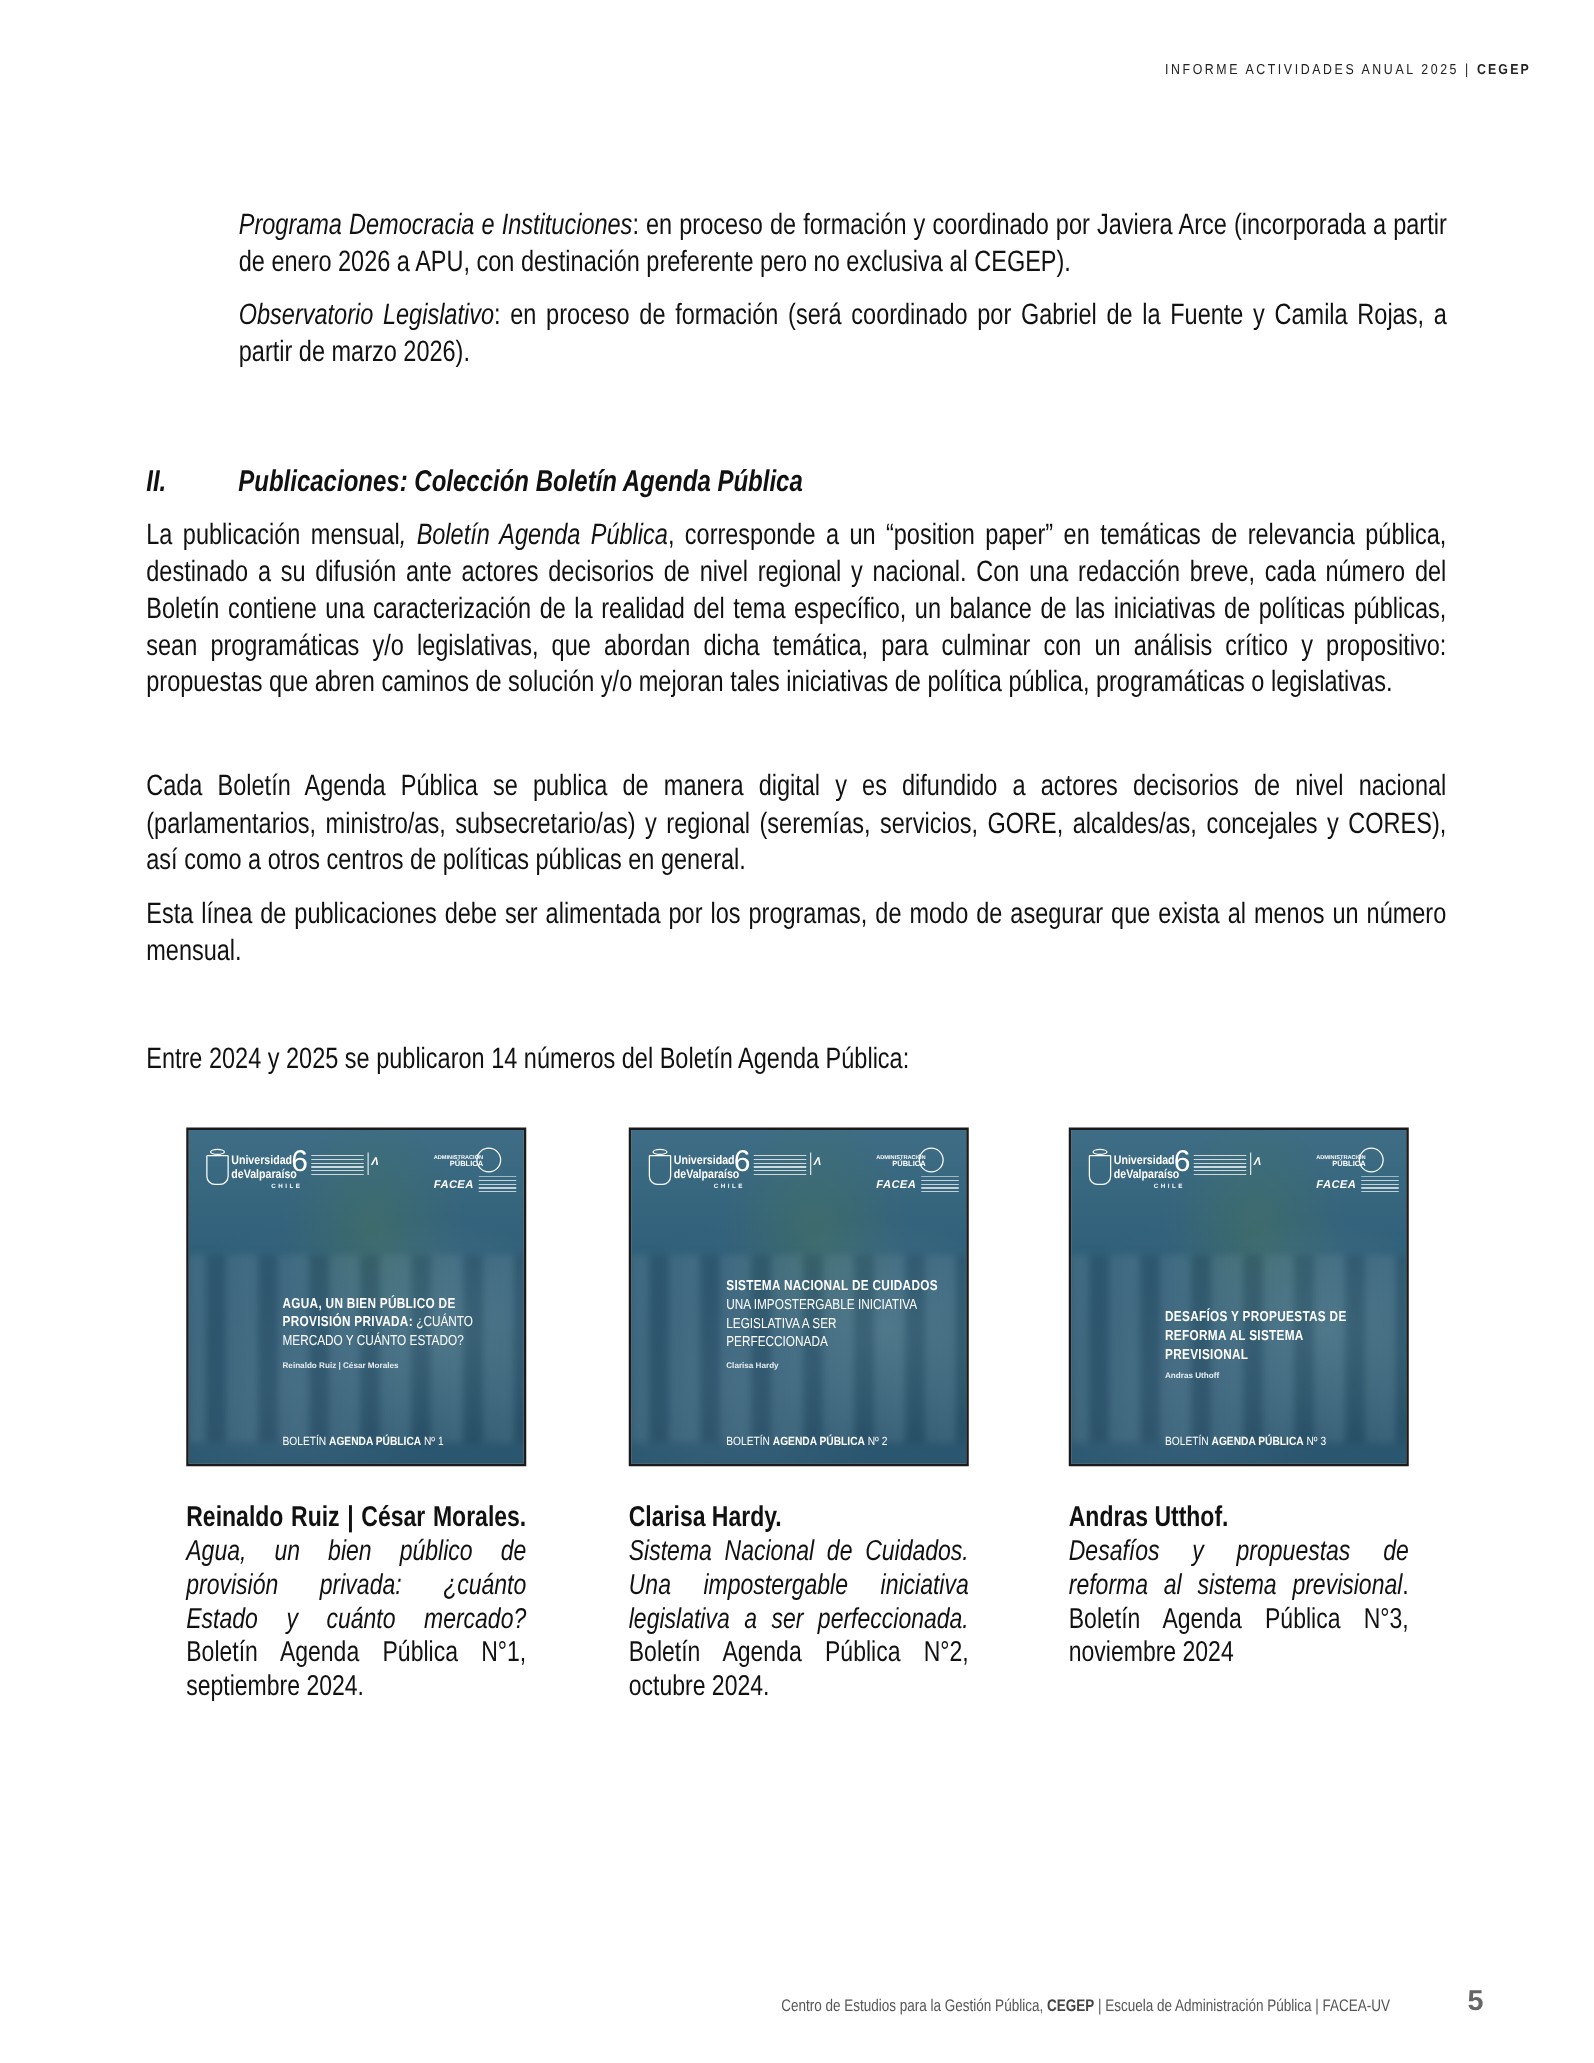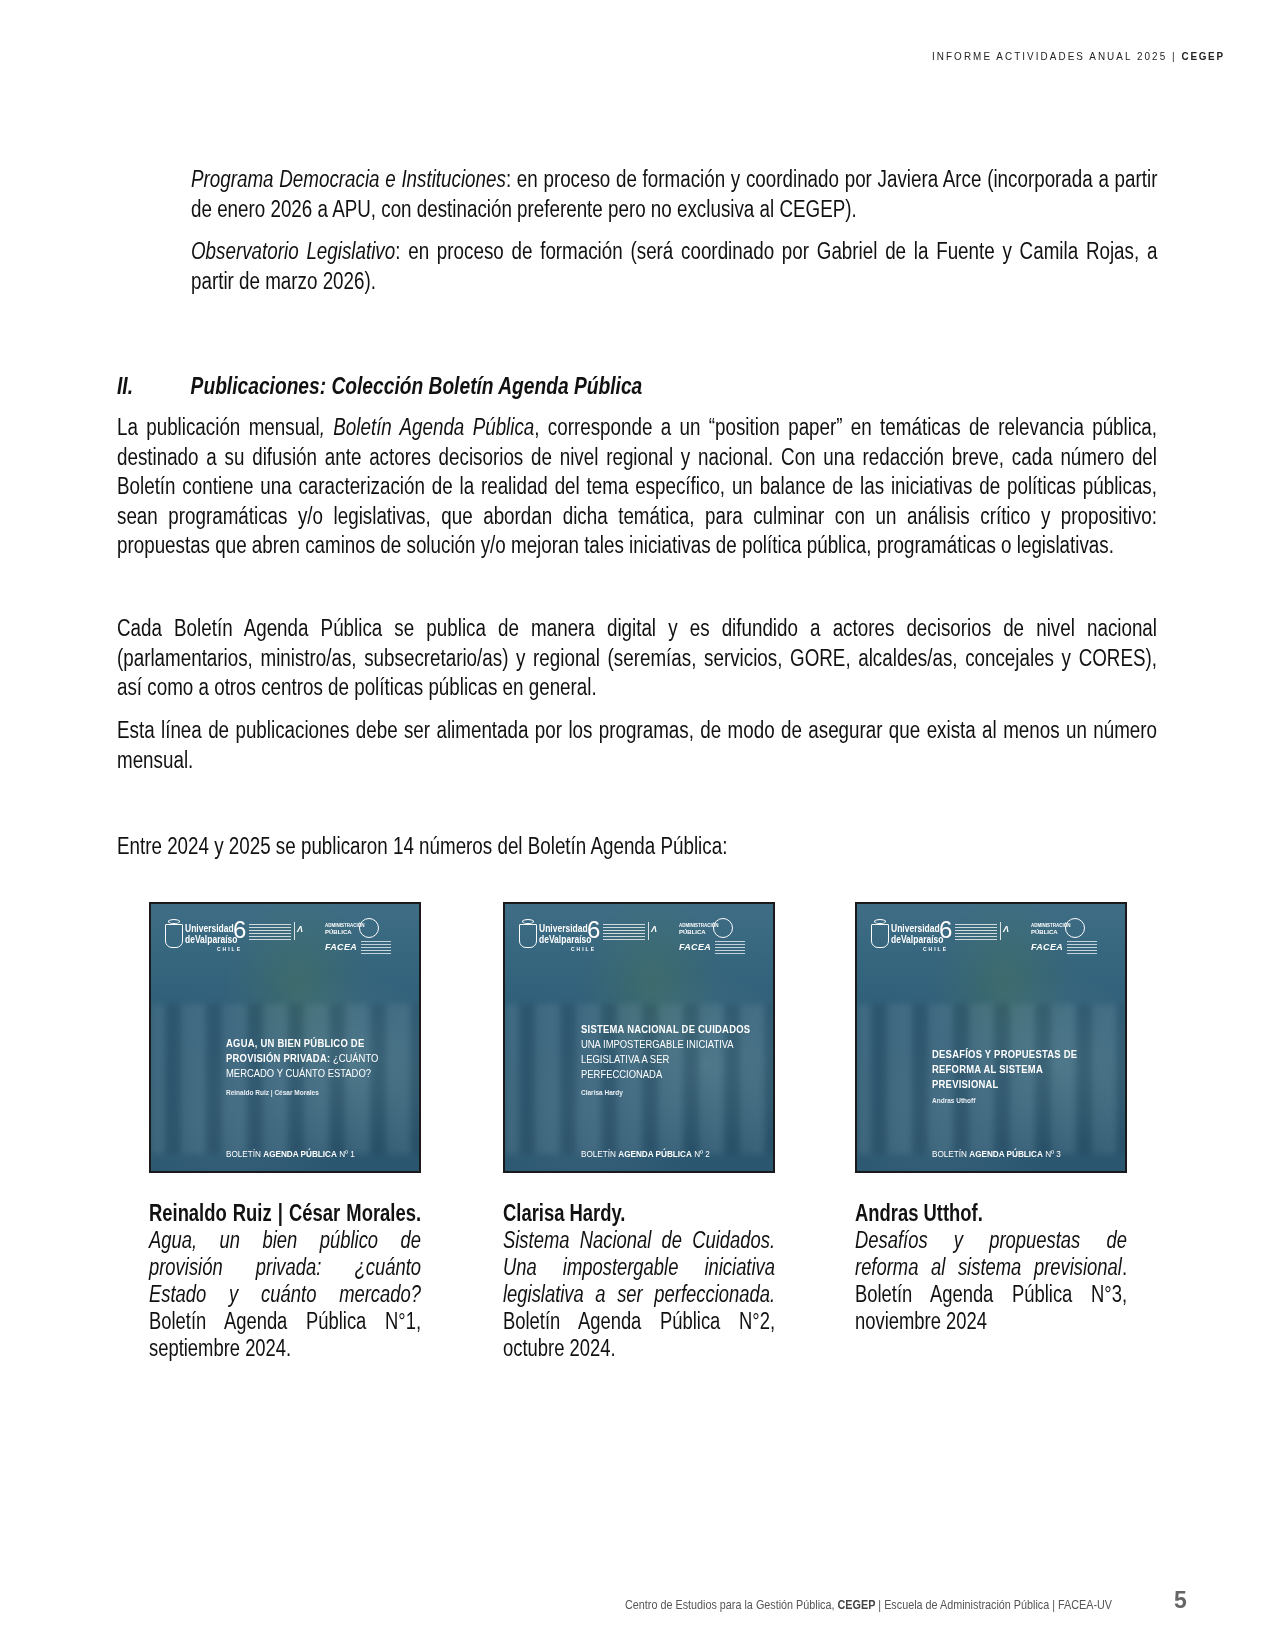--- a/index.html
+++ b/index.html
@@ -70,21 +70,21 @@
   }
   .logo-six {
     position: absolute; left: 82px; top: 14px; width: 80px; height: 30px; color: #fff;
   }
   .logo-six .six { position: absolute; left: 0; top: 0; font-size: 24px; font-weight: 300; line-height: 24px; }
   .logo-six .lines { position: absolute; left: 16px; top: 6px; width: 42px; height: 16px;
     background: repeating-linear-gradient(180deg, rgba(255,255,255,0.75) 0 1px, transparent 1px 3px); }
   .logo-six .sep { position: absolute; left: 61px; top: 4px; width: 1px; height: 18px; background: rgba(255,255,255,0.8); }
   .logo-six .mark { position: absolute; left: 64px; top: 6px; font-size: 9px; font-style: italic; font-weight: 700; }
   .logo-apu {
-    position: absolute; right: 24px; top: 14px; width: 70px; height: 46px; color: #fff;
+    position: absolute; right: 2px; top: 14px; width: 70px; height: 46px; color: #fff; text-align: right;
   }
   .logo-apu .apu-txt { position: absolute; left: 0; top: 4px; font-size: 6px; line-height: 7px; font-weight: 700; }
   .logo-apu .circle { position: absolute; left: 20px; top: 0; width: 18px; height: 18px; border: 1.3px solid #fff; border-radius: 50%; }
   .logo-apu .facea { position: absolute; left: 0; top: 24px; font-size: 9px; font-weight: 900; font-style: italic; letter-spacing: 0.3px; }
   .logo-apu .facea-sub { position: absolute; left: 36px; top: 23px; width: 30px; height: 14px;
     background: repeating-linear-gradient(180deg, rgba(255,255,255,0.7) 0 1px, transparent 1px 3px); }
 
   .cover-title {
     position: absolute; color: #ffffff; font-size: 11.5px; line-height: 15px;
     transform-origin: 0 0; transform: scaleX(0.82); white-space: nowrap;

